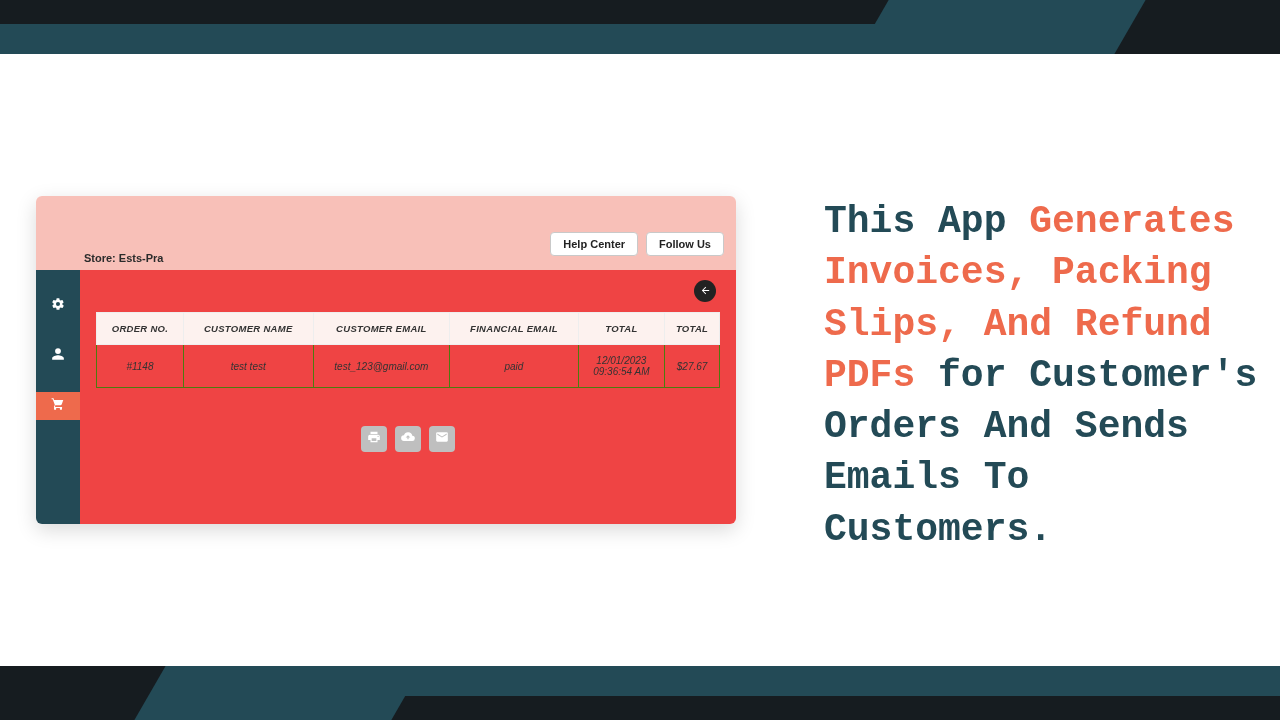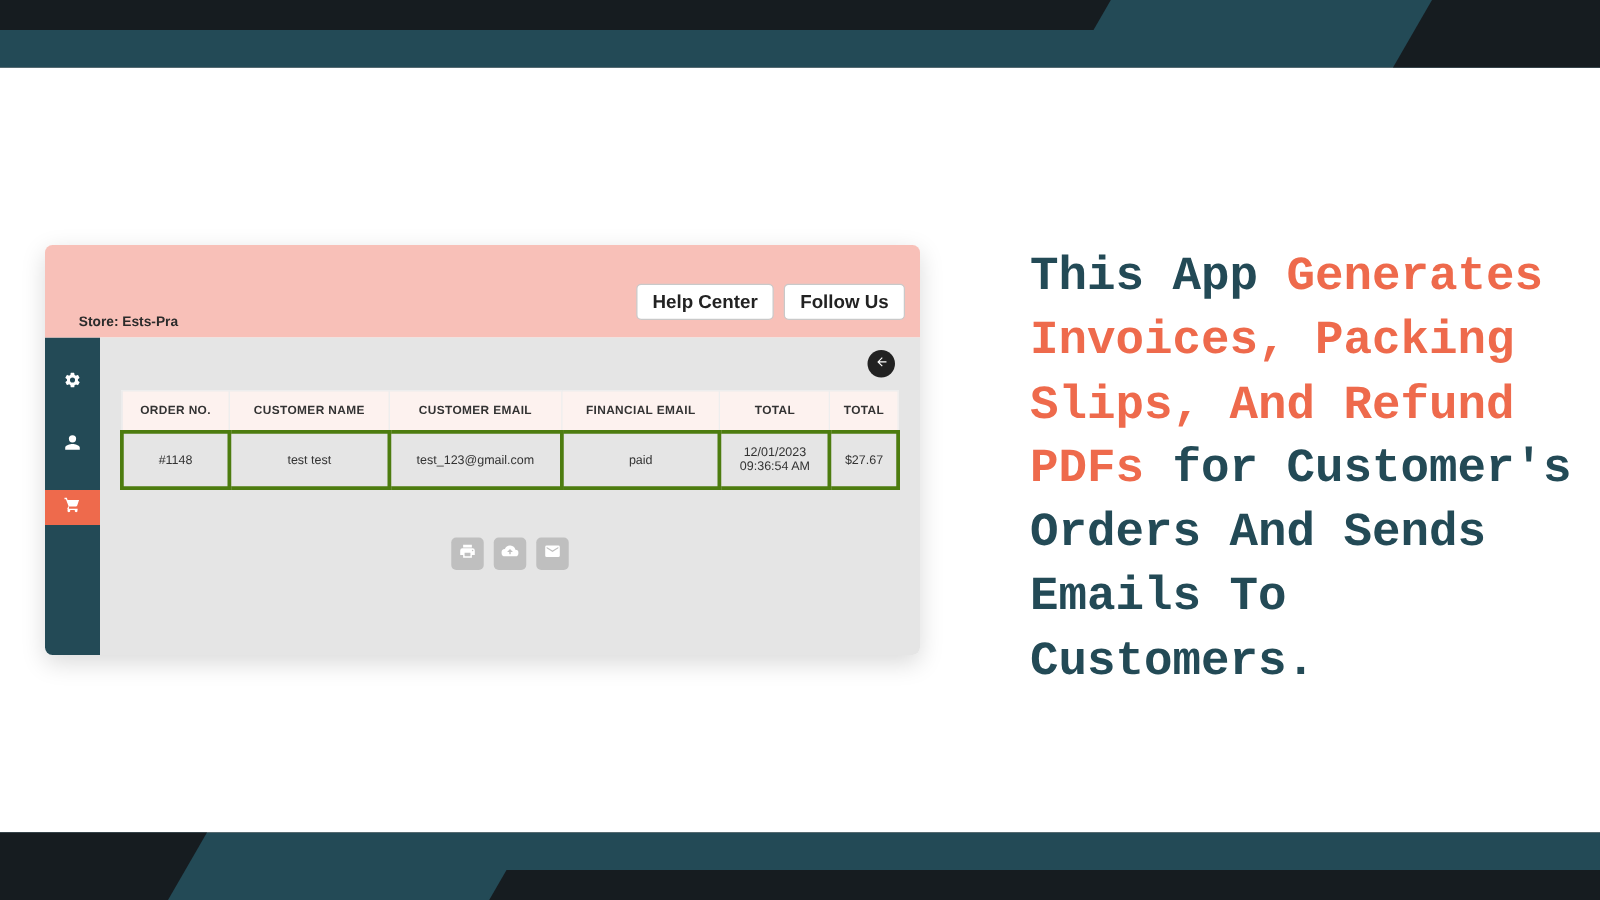--- a/index.html
+++ b/index.html
@@ -47,53 +47,53 @@
   .app-shot {
     position: absolute; left: 36px; top: 196px; width: 700px; height: 328px;
     background: #fff; border-radius: 6px;
     box-shadow: 0 6px 20px rgba(0,0,0,0.15);
     overflow: hidden;
   }
   .pink-header {
     height: 74px; background: #f8c0b8; position: relative;
   }
   .store-label {
-    position: absolute; left: 27px; bottom: 6px; font-size: 11px;
+    position: absolute; left: 48px; bottom: 6px; font-size: 11px;
     font-weight: 600; color: #2b2b2b;
   }
   .hdr-btns { position: absolute; right: 12px; bottom: 14px; display: flex; gap: 8px; }
   .hdr-btn {
     background: #fff; border: 1px solid #c9c9c9; border-radius: 4px;
-    padding: 5px 12px; font-size: 15px; font-weight: 600; color: #222;
+    padding: 5px 12px; font-size: 11px; font-weight: 600; color: #222;
     cursor: pointer;
   }
   .app-body { display: flex; height: 254px; }
   .sidebar {
     width: 44px; background: #234a56; display: flex; flex-direction: column;
     align-items: center; padding-top: 22px; gap: 22px;
   }
   .side-item { width: 44px; height: 28px; display: flex; align-items: center; justify-content: center; cursor: pointer; }
   .side-item.active { background: #ee6a4c; }
   .side-item svg { width: 14px; height: 14px; fill: #fff; }
-  .content { flex: 1; background: #e5e5e5; padding: 10px 16px 0 16px; position: relative; }
+  .content { flex: 1; background: #ef4444; padding: 10px 16px 0 16px; position: relative; font-style: italic; }
   .back-circle {
     position: absolute; right: 20px; top: 10px; width: 22px; height: 22px;
     border-radius: 50%; background: #222; display: flex; align-items: center;
     justify-content: center; cursor: pointer;
   }
   .back-circle svg { width: 11px; height: 11px; fill: #fff; }
   .tbl { width: 100%; border-collapse: collapse; margin-top: 32px; }
   .tbl th {
     font-size: 9.5px; font-weight: 700; color: #333; letter-spacing: 0.3px;
     padding: 10px 4px; background: #fdf2ef; border: 1px solid #eee;
     text-align: center;
   }
   .tbl td {
     font-size: 10px; color: #333; padding: 10px 4px; text-align: center;
-    border: 3px solid #4d7c0f;
+    border: 1px solid #4d7c0f;
   }
   .action-row {
     display: flex; justify-content: center; gap: 8px; margin-top: 38px;
   }
   .action-btn {
     width: 26px; height: 26px; background: #bfbfbf; border-radius: 4px;
     display: flex; align-items: center; justify-content: center; cursor: pointer;
   }
   .action-btn svg { width: 14px; height: 14px; fill: #fff; }
   

